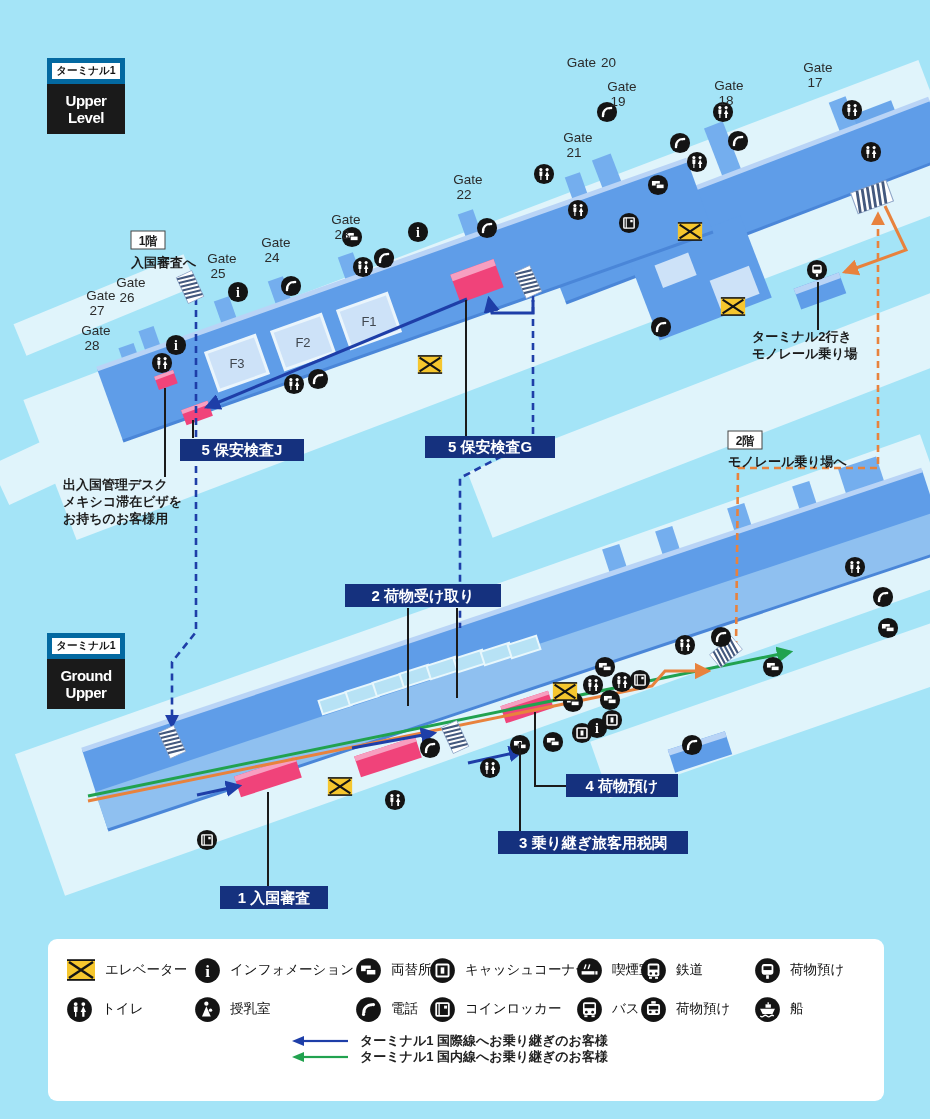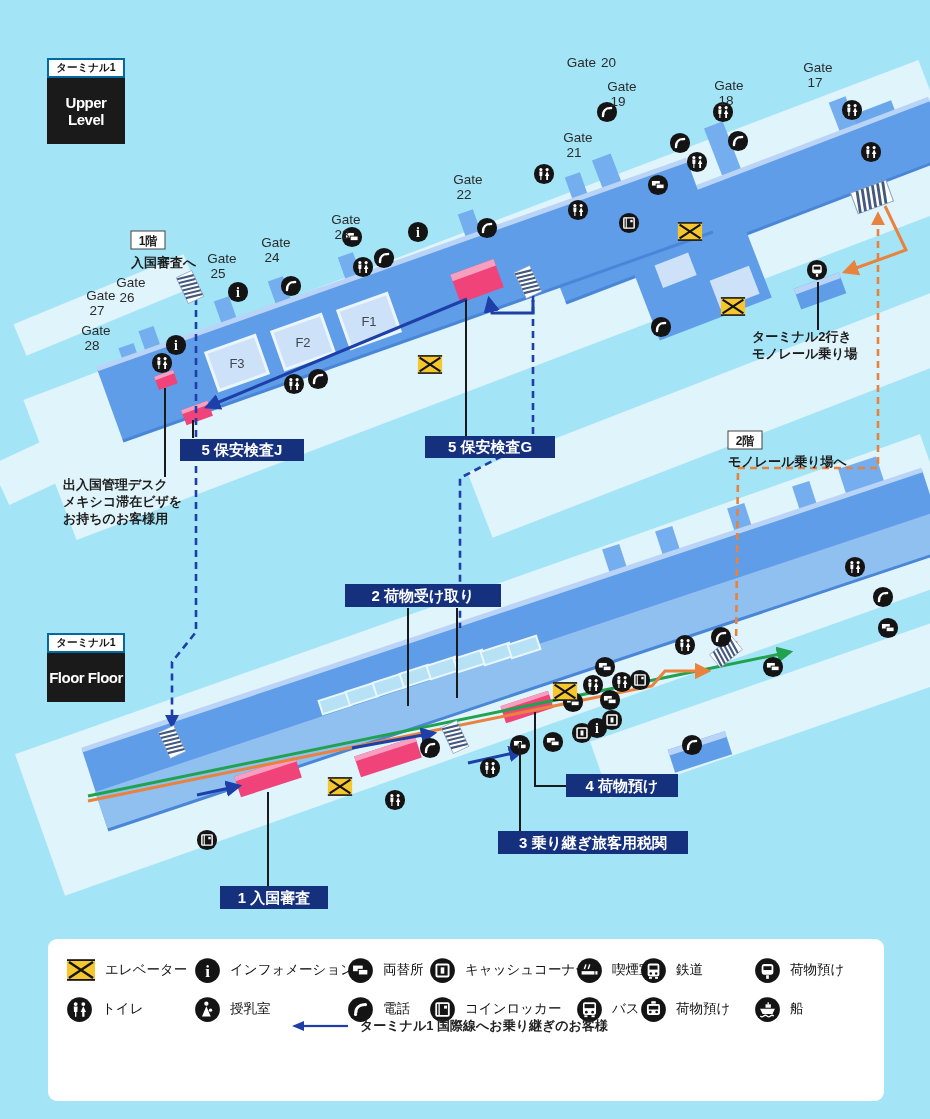--- a/index.html
+++ b/index.html
@@ -13,35 +13,35 @@
   svg text{user-select:none;}
   .gate-t{font-size:13.5px;fill:#2b2b2b;}
   .room-t{font-size:13px;fill:#40474f;}
   .small-t{font-size:13px;font-weight:bold;fill:#1c1c1c;}
   .navy-label{fill:#15317e;}
   .navy-label-t{font-size:15px;font-weight:bold;fill:#ffffff;}
   .white-box{fill:#ffffff;stroke:#444;stroke-width:1;}
   .white-box-t{font-size:12px;font-weight:bold;fill:#1c1c1c;}
   
   .floor-tag{position:absolute;width:78px;}
-  .floor-tag .jp{display:block;background:#fff;border:2px solid #0369a1;color:#111;
+  .floor-tag .jp{display:block;background:#fff;border:5px solid #0369a1;color:#111;
     font-size:10.5px;font-weight:bold;text-align:center;padding:1px 0;}
   .floor-tag .en{display:block;background:#1a1a1a;color:#fff;font-size:15px;
-    font-weight:bold;text-align:center;padding:16px 0;letter-spacing:-0.5px;}
+    font-weight:bold;text-align:center;padding:8px 0;letter-spacing:-0.5px;}
   
   .legend{position:absolute;left:48px;top:939px;width:836px;height:162px;
     background:#ffffff;border-radius:9px;}
   .lg-item{position:absolute;display:flex;align-items:center;gap:9px;height:30px;}
   .lg-item span.lbl{font-size:13.5px;color:#111;font-weight:500;white-space:nowrap;}
   .r1{top:16px;} .r2{top:55px;}
-  .c1{left:18px;} .c2{left:146px;} .c3{left:299px;} .c4{left:381px;}
+  .c1{left:18px;} .c2{left:146px;} .c3{left:307px;} .c4{left:381px;}
   .c5{left:528px;} .c6{left:592px;} .c7{left:706px;}
   .lg-route{position:absolute;left:244px;display:flex;align-items:center;gap:10px;height:16px;}
   .lg-route span{font-size:13px;font-weight:bold;color:#222;white-space:nowrap;}
-  .rr1{top:79px;} .rr2{top:110px;} .rr3{top:133px;}
+  .rr1{top:94px;} .rr2{top:110px;} .rr3{top:133px;}
 </style>
 </head>
 <body>
 
 <svg id="map" width="930" height="935" viewBox="0 0 930 935">
   <defs>
     <symbol id="i-toilet" viewBox="0 0 24 24">
         <circle cx="12" cy="12" r="11" fill="#141414"></circle>
         <circle cx="8.6" cy="7.2" r="1.7" fill="#fff"></circle>
         <path d="M6.9 9.3h3.4l-.2 5h-.9v4.2H8V14.3h-.9z" fill="#fff"></path>
@@ -478,21 +478,21 @@
     <text class="navy-label-t" x="274" y="903" text-anchor="middle">1 入国審査</text>
   </g>
 </svg>
 
 <div class="floor-tag" style="left:47px;top:58px;">
   <span class="jp">ターミナル1</span>
   <span class="en">Upper Level</span>
 </div>
 <div class="floor-tag" style="left:47px;top:633px;">
   <span class="jp">ターミナル1</span>
-  <span class="en">Floor Floor</span>
+  <span class="en">Ground Upper</span>
 </div>
 
 <div class="legend">
   <div class="lg-item r1 c1">
     <svg width="30" height="24" viewBox="0 0 30 24">
         <use href="#i-elevator"></use>
       </svg>
     <span class="lbl">エレベーター</span>
   </div>
   <div class="lg-item r1 c2">
@@ -575,13 +575,20 @@
     <span class="lbl">船</span>
   </div>
 
   <div class="lg-route rr1">
     <svg width="58" height="12" viewBox="0 0 58 12">
       <path d="M0 6 L12 1 L12 11 Z" fill="#1e3ea8"></path>
       <rect x="10" y="4.9" width="46" height="2.2" fill="#1e3ea8"></rect>
     </svg>
     <span>ターミナル1 国際線へお乗り継ぎのお客様</span>
   </div>
+  <div class="lg-route rr2">
+    <svg width="58" height="12" viewBox="0 0 58 12">
+      <path d="M0 6 L12 1 L12 11 Z" fill="#21a24f"></path>
+      <rect x="10" y="4.9" width="46" height="2.2" fill="#21a24f"></rect>
+    </svg>
+    <span>ターミナル1 国内線へお乗り継ぎのお客様</span>
+  </div>
 </div>
 
 </body></html>

